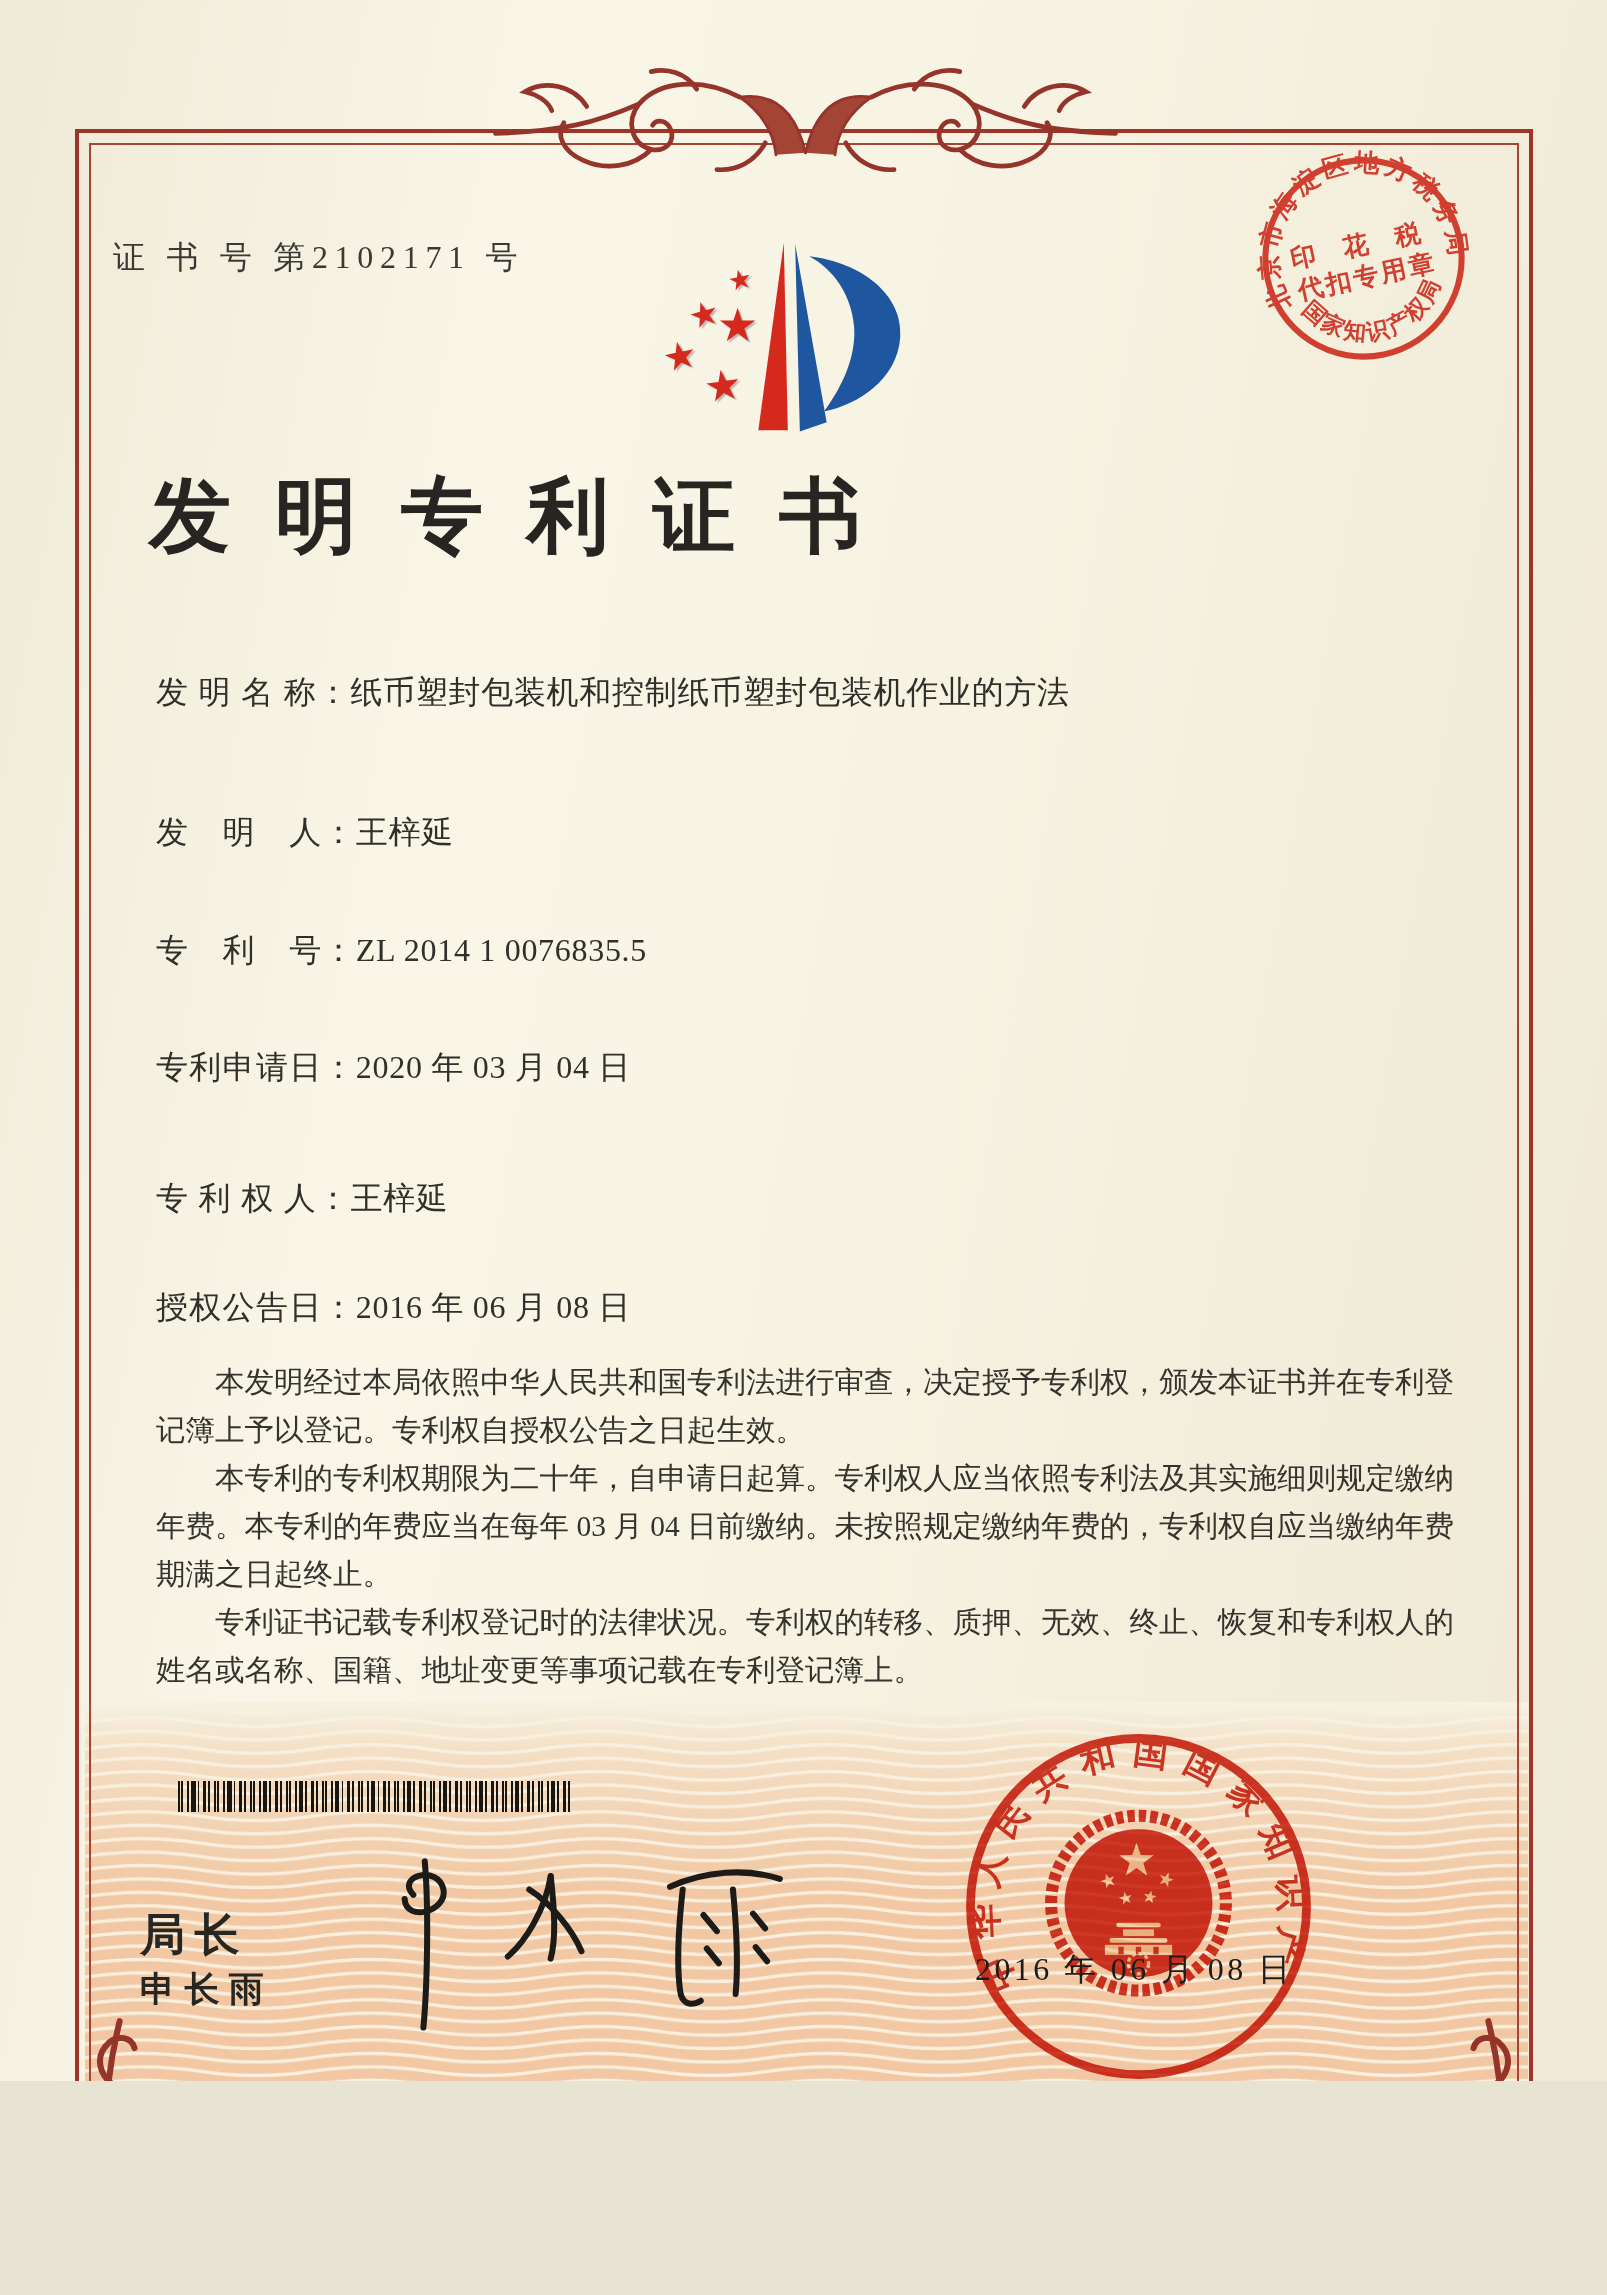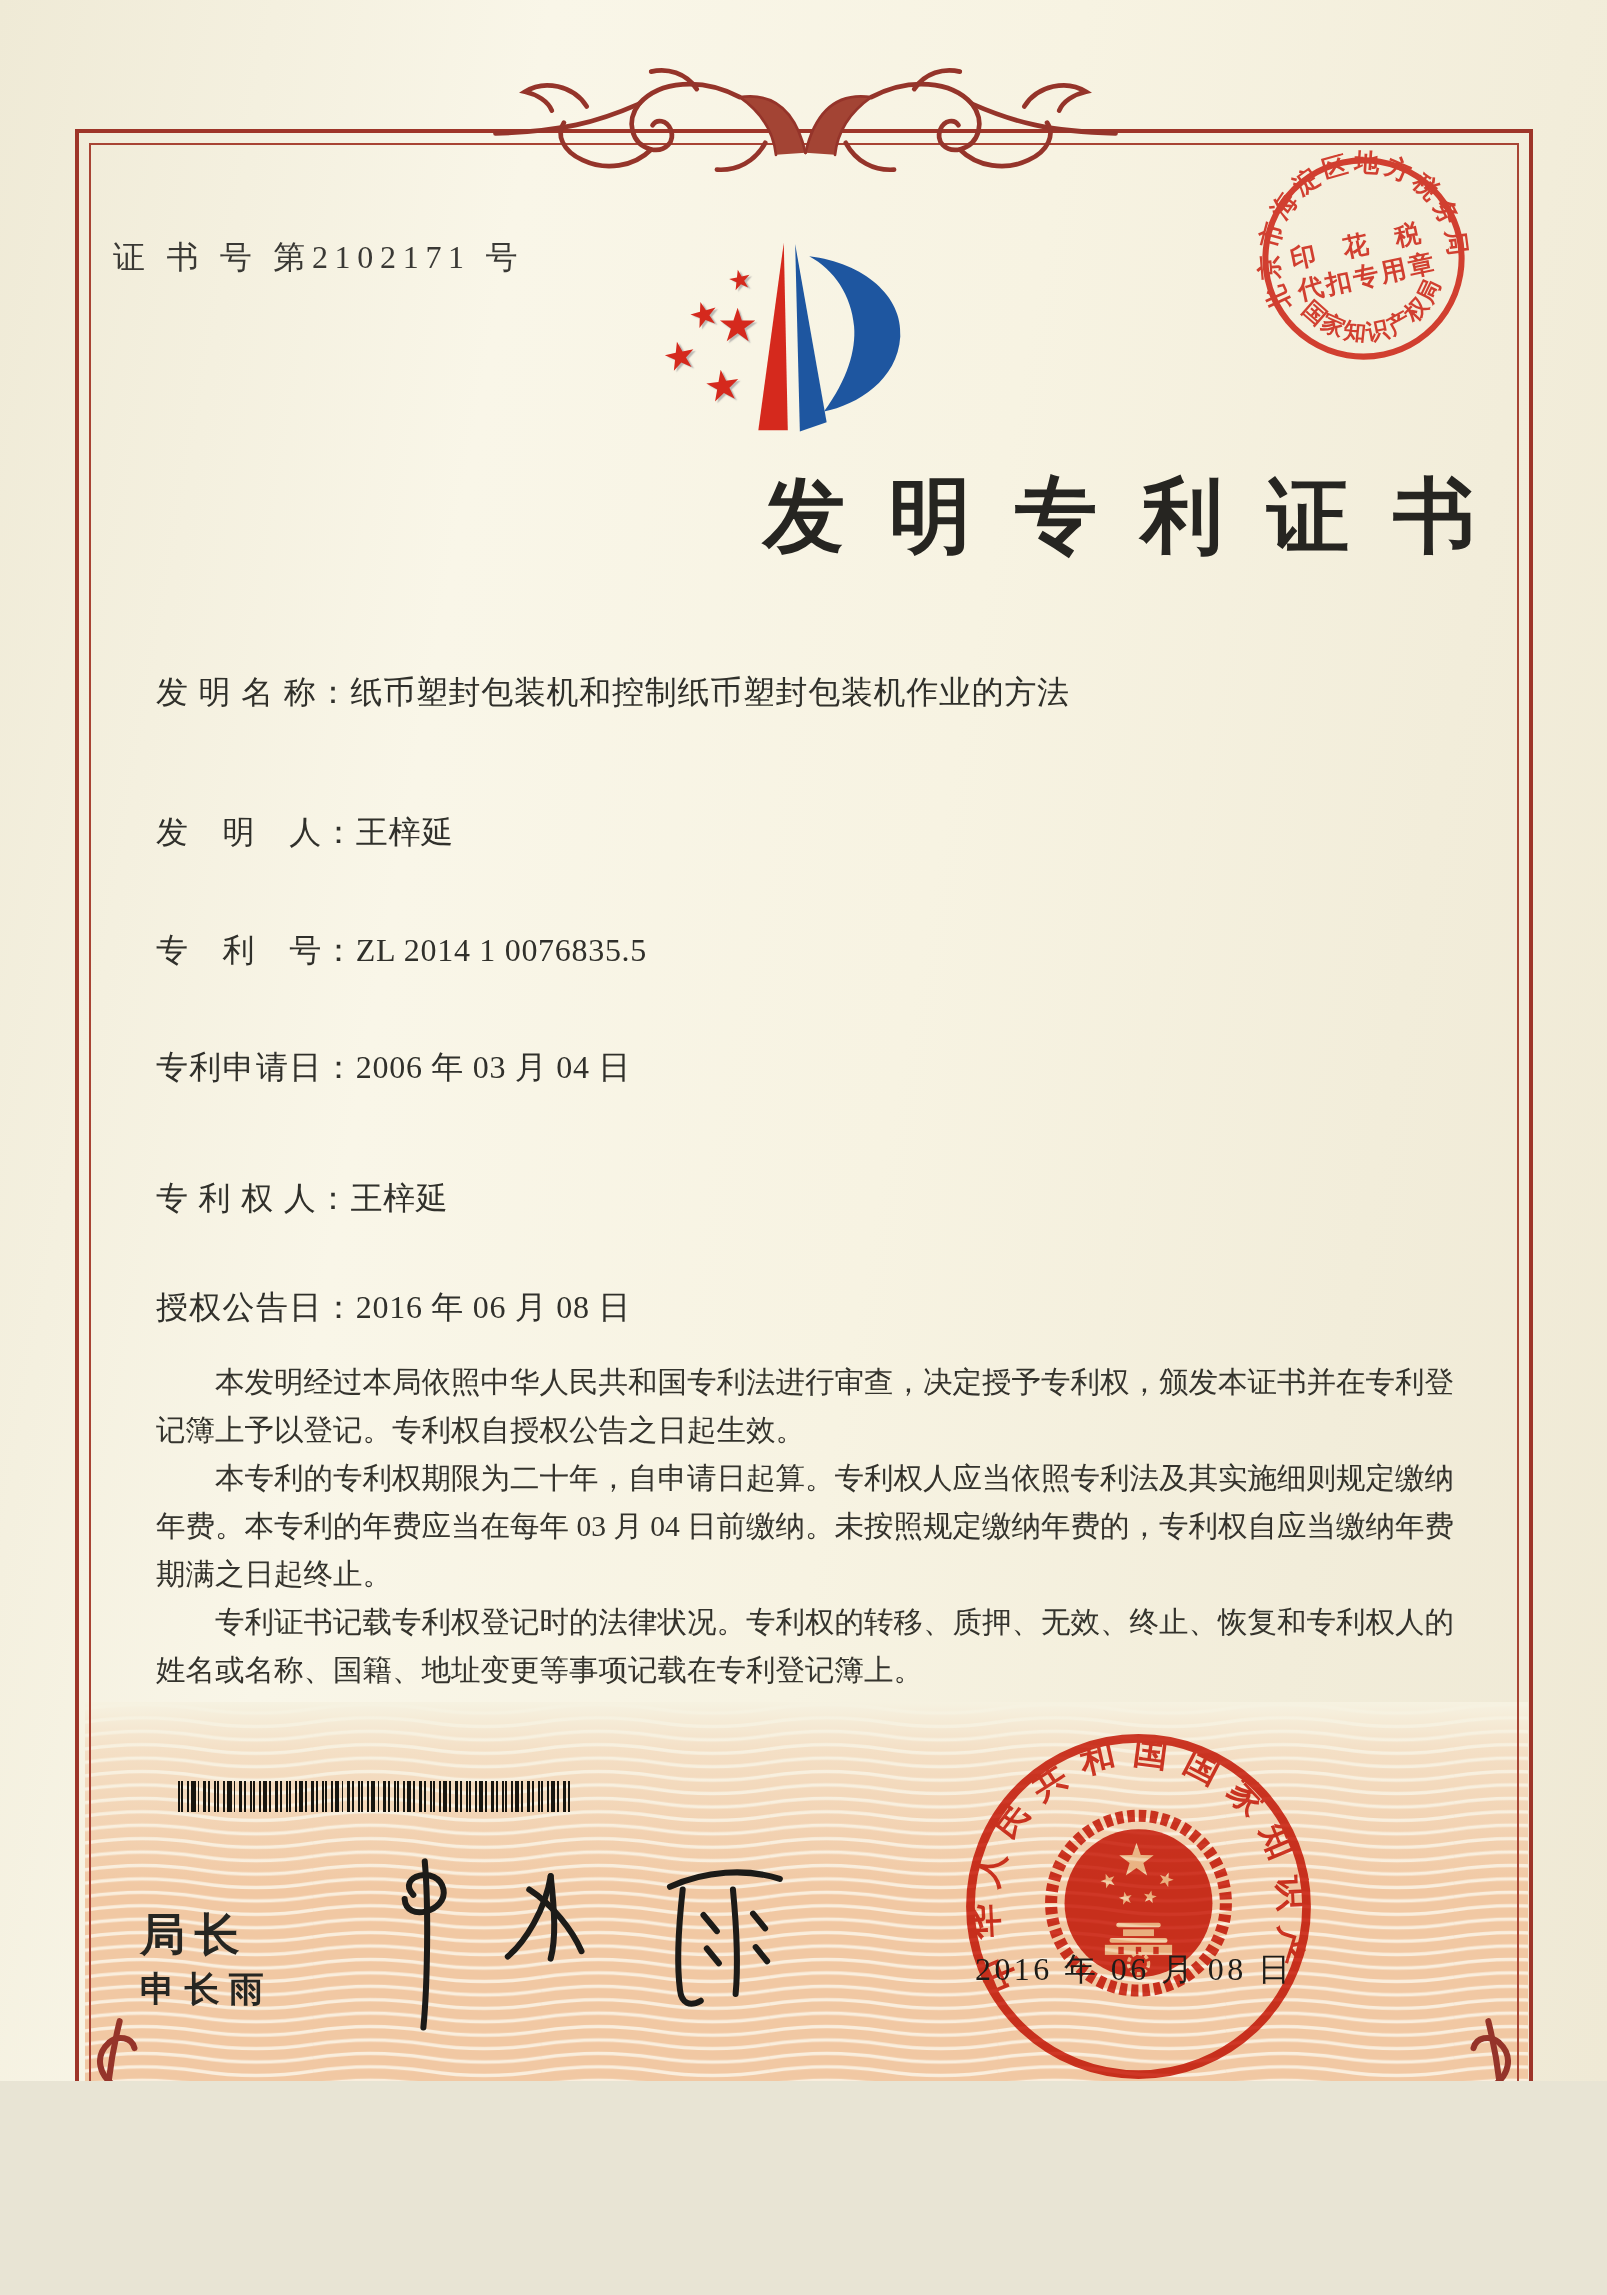--- a/index.html
+++ b/index.html
@@ -10,22 +10,22 @@
   }
   .abs{position:absolute;}
   
   .frame-outer{left:75px;top:129px;width:1458px;height:2076px;border:4.7px solid #9e3529;box-sizing:border-box;}
   .frame-inner{left:89px;top:143px;width:1430px;height:2048px;border:2px solid #a84434;box-sizing:border-box;}
   
   .wave-zone{left:85px;top:1702px;width:1443px;height:498px;}
   .wave-fade{left:85px;top:1702px;width:1443px;height:498px;
     background:linear-gradient(180deg,#f6f2e1 0%,rgba(246,242,225,.55) 10%,rgba(246,242,225,0) 38%);}
   .cert-no{left:113px;top:236px;font-size:32px;letter-spacing:6.7px;color:#3a3935;}
-  .title{left:89px;top:462px;width:1430px;text-align:right;font-size:82px;font-weight:bold;
-    letter-spacing:44px;padding-left:38px;box-sizing:border-box;color:#262521;}
+  .title{left:89px;top:462px;width:1430px;text-align:left;font-size:82px;font-weight:bold;
+    letter-spacing:44px;padding-left:60px;box-sizing:border-box;color:#262521;}
   .field-row{left:156px;font-size:32px;color:#30302b;white-space:nowrap;}
   .field-label{letter-spacing:1.3px;text-align:right;}
   .field-value{letter-spacing:0.7px;}
   .paras{left:156px;top:1358px;width:1298px;font-size:29.5px;line-height:48px;text-align:justify;color:#34332d;}
   .paras p{margin:0;text-indent:59px;}
   .barcode{left:178px;top:1781px;width:396px;height:31px;
     background:
      repeating-linear-gradient(90deg,#17150f 0 2px,rgba(0,0,0,0) 2px 3.4px,#17150f 3.4px 5.4px,rgba(0,0,0,0) 5.4px 9.4px,#17150f 9.4px 10.7px,rgba(0,0,0,0) 10.7px 12.8px,#17150f 12.8px 17.5px,rgba(0,0,0,0) 17.5px 19.5px,#17150f 19.5px 21px,rgba(0,0,0,0) 21px 25px,#17150f 25px 28px,rgba(0,0,0,0) 28px 30px,#17150f 30px 32px,rgba(0,0,0,0) 32px 36px);}
   .director-role{left:140px;top:1905px;font-family:"Liberation Sans","DejaVu Sans",sans-serif;
     font-size:45px;font-weight:600;letter-spacing:9.4px;color:#262622;}
@@ -141,21 +141,21 @@
   <div class="abs field-row" style="top:671px">
     <span class="field-label">发 明 名 称：</span><span class="field-value">纸币塑封包装机和控制纸币塑封包装机作业的方法</span>
   </div>
   <div class="abs field-row" style="top:811px">
     <span class="field-label">发　明　人：</span><span class="field-value">王梓延</span>
   </div>
   <div class="abs field-row" style="top:929px">
     <span class="field-label">专　利　号：</span><span class="field-value">ZL 2014 1 0076835.5</span>
   </div>
   <div class="abs field-row" style="top:1046px">
-    <span class="field-label">专利申请日：</span><span class="field-value">2006 年 03 月 04 日</span>
+    <span class="field-label">专利申请日：</span><span class="field-value">2020 年 03 月 04 日</span>
   </div>
   <div class="abs field-row" style="top:1177px">
     <span class="field-label">专 利 权 人：</span><span class="field-value">王梓延</span>
   </div>
   <div class="abs field-row" style="top:1286px">
     <span class="field-label">授权公告日：</span><span class="field-value">2016 年 06 月 08 日</span>
   </div>
 
   <div class="abs paras">
     <p>本发明经过本局依照中华人民共和国专利法进行审查，决定授予专利权，颁发本证书并在专利登记簿上予以登记。专利权自授权公告之日起生效。</p>

